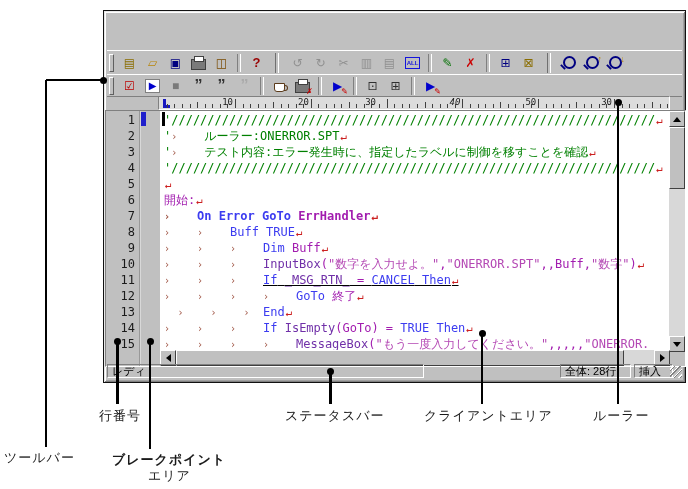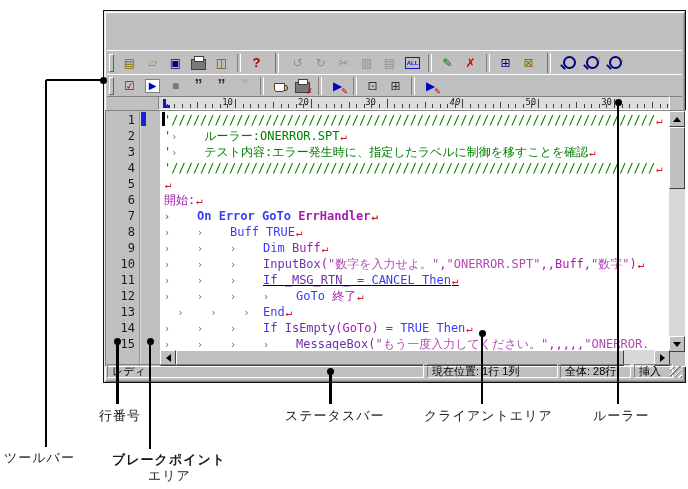--- a/index.html
+++ b/index.html
@@ -340,21 +340,20 @@
             <span class="tri tri-lf"></span>
           </span>
         <span class="thumb" style="top:0;left:16px;width:448px;height:16px;"></span>
         <span class="sbtn" style="right:0;top:0;">
             <span class="tri tri-rt"></span>
           </span>
       </div>
     </div>
     <div class="statusbar">
       <span class="panel p-ready">レディ</span>
-      <span class="panel p-pos">現在位置:    1行  1列</span>
       <span class="panel p-total">全体:   28行</span>
       <span class="panel p-ins">挿入</span>
       <span class="szgrip"></span>
     </div>
   </div>
   <div id="callouts">
       <div class="co-line" style="left: 46px; top: 79px; width: 57px; height: 2px;"></div>
       <div class="co-line" style="left: 45px; top: 80px; width: 2px; height: 367px;"></div>
       <div class="co-dot" style="left: 99.5px; top: 76.5px;"></div>
       <div class="co-label" style="left: 4px; top: 449px;">ツールバー</div>

